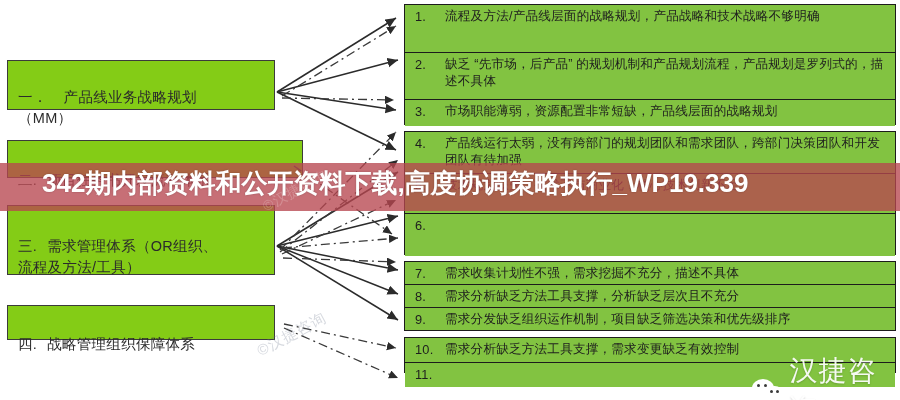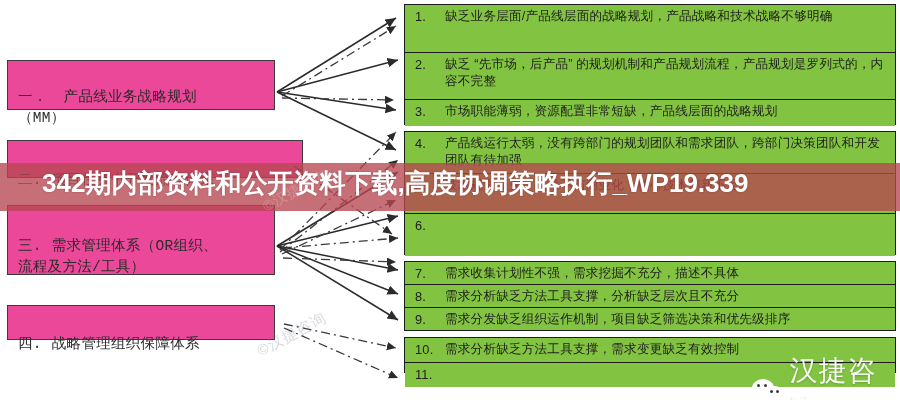--- a/index.html
+++ b/index.html
@@ -12,29 +12,28 @@
   #stage {
     position: relative;
     width: 900px; height: 400px;
     background: #ffffff;
   }
 
   
   .lbox {
     position: absolute;
     box-sizing: border-box;
-    background: #ec4899;
+    background: #84cc16;
     border: 1.5px solid #3b3b3b;
     color: #2b2b2b;
     font-size: 14.5px;
     line-height: 1.45;
     padding: 5px 8px 18px 10px;
     white-space: pre-line;
     letter-spacing: 0.3px;
-    font-family: Liberation Mono, monospace;
   }
 
   
   .rgroup {
     position: absolute;
     left: 404px;
     width: 492px;
     box-sizing: border-box;
     border: 1.8px solid #1c1c1c;
     background: #82c341;
@@ -163,25 +162,25 @@
   </div>
 
   <div class="lbox" style="left:7px; top:205px; width:268px; height:70px; padding-top:9px;">
     <span>三.</span><span style="display:inline-block;width:10px"></span><span>需求管理体系（OR组织、
     流程及方法/工具）</span>
   </div>
 
   <div class="rgroup" style="top:4px; height:121px;">
     <div class="ritem" style="height:48px;">
       <span class="num">1.</span>
-      <span class="txt">缺乏业务层面/产品线层面的战略规划，产品战略和技术战略不够明确</span>
+      <span class="txt">流程及方法/产品线层面的战略规划，产品战略和技术战略不够明确</span>
     </div>
     <div class="ritem" style="height:47px;">
       <span class="num">2.</span>
-      <span class="txt">缺乏 “先市场，后产品” 的规划机制和产品规划流程，产品规划是罗列式的，内容不完整</span>
+      <span class="txt">缺乏 “先市场，后产品” 的规划机制和产品规划流程，产品规划是罗列式的，描述不具体</span>
     </div>
     <div class="ritem" style="height:26px;">
       <span class="num">3.</span>
       <span class="txt">市场职能薄弱，资源配置非常短缺，产品线层面的战略规划</span>
     </div>
   </div>
 
   <div class="rgroup" style="top:131px; height:124px;">
     <div class="ritem" style="height:42px;">
       <span class="num">4.</span>

